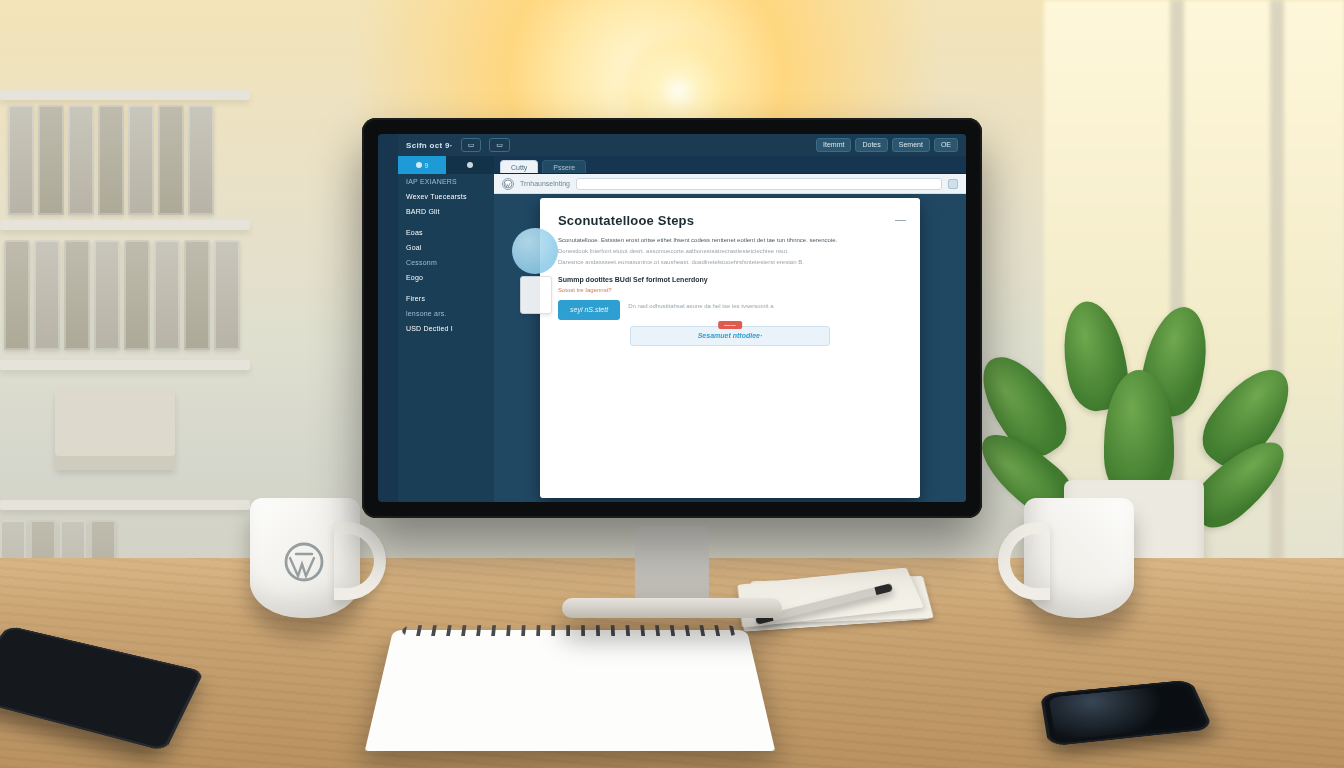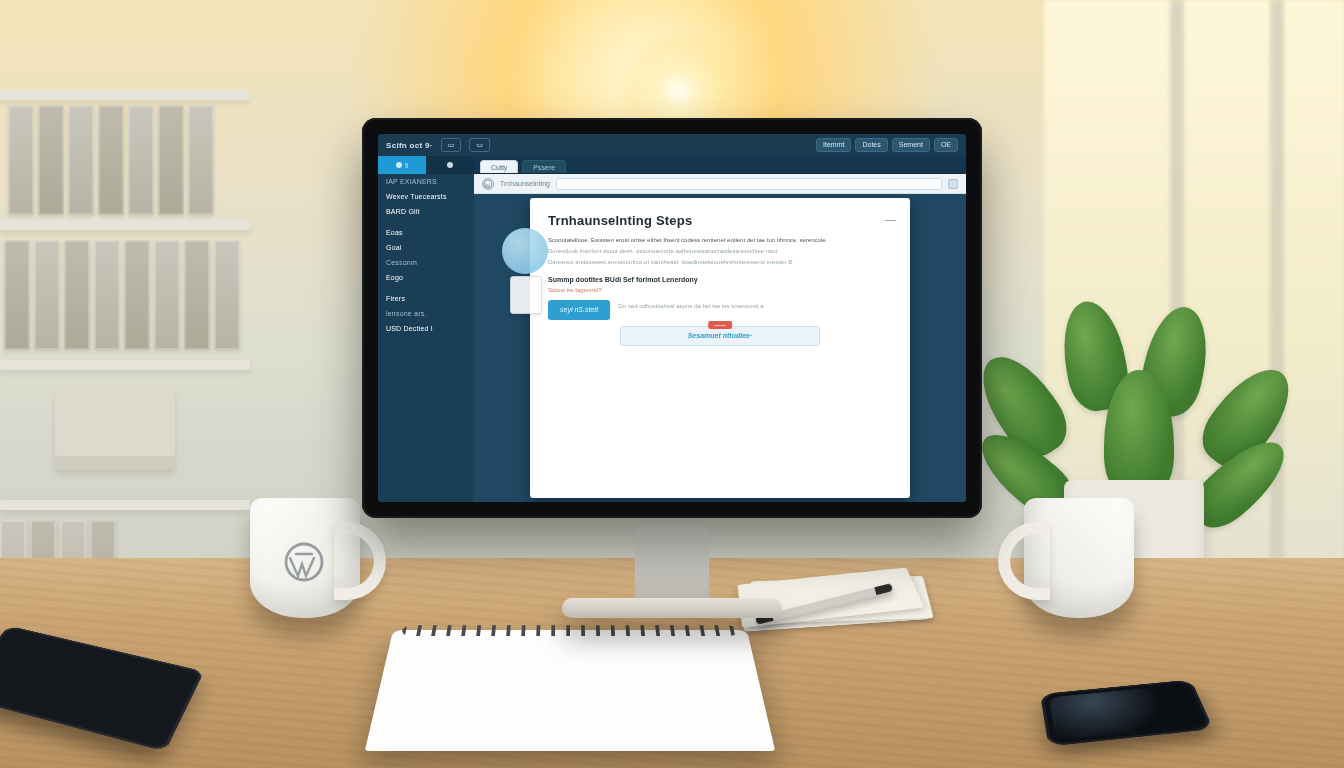--- a/index.html
+++ b/index.html
@@ -61,21 +61,21 @@
   .phone{position:absolute;right:140px;bottom:12px;width:160px;height:90px;background:#0d1115;border-radius:18px;transform:perspective(800px) rotateX(55deg) rotateZ(-10deg);box-shadow:0 16px 22px rgba(0,0,0,.4),inset 0 0 0 3px #1a1f24;}
   .phone::after{content:"";position:absolute;inset:8px;border-radius:12px;background:radial-gradient(circle at 30% 20%,rgba(120,150,180,.4),rgba(10,14,18,.9) 60%);}
 
   .tablet{position:absolute;left:-30px;bottom:20px;width:220px;height:130px;background:#15181c;border-radius:14px;transform:perspective(900px) rotateX(52deg) rotateZ(22deg);box-shadow:0 18px 24px rgba(0,0,0,.4),inset 0 0 0 3px #262a2f;}
 
   
   .monitor{position:absolute;left:362px;top:118px;width:620px;height:400px;}
   .stand{position:absolute;left:50%;bottom:-86px;transform:translateX(-50%);width:74px;height:78px;background:linear-gradient(180deg,#d9d8d3,#b9b7af);border-radius:6px;}
   .stand::after{content:"";position:absolute;left:50%;bottom:-14px;transform:translateX(-50%);width:220px;height:20px;background:linear-gradient(180deg,#e6e4dd,#bcbab0);border-radius:10px;box-shadow:0 20px 26px rgba(0,0,0,.35);}
   .bezel{position:absolute;inset:0;background:#0c0d0e;border-radius:14px;padding:16px;box-shadow:0 28px 50px rgba(0,0,0,.4),inset 0 0 0 2px #1b1c1d;}
-  .screen{position:absolute;inset:16px;border-radius:4px;overflow:hidden;background:#18364d;display:flex;flex-direction:column;}
+  .screen{position:absolute;inset:16px;border-radius:4px;overflow:hidden;background:#18364d;display:flex;flex-direction:column;padding-left:20px;}
 
   
   .topbar{height:22px;background:#1b3b53;display:flex;align-items:center;padding:0 8px;gap:8px;color:#cfe2ee;font-size:8px;}
   .topbar .brand{font-weight:600;letter-spacing:.3px}
   .topbar .chips{margin-left:auto;display:flex;gap:4px}
   .chip{background:#2c566f;padding:1px 6px;border-radius:3px;border:1px solid #3b6b85;font-size:7px;line-height:10px;color:#d9e8f1}
   .chip.ghost{background:transparent}
 
   .workspace{flex:1;display:flex;min-height:0}
 
@@ -259,21 +259,21 @@
               </div>
               <span class="crumb">Trnhaunselnting</span>
               <div class="url"></div>
               <div class="sq"></div>
             </div>
 
             <div class="page">
               <div class="doc">
                 <div class="illus"></div>
                 <span class="minus">—</span>
-                <h1>Trnhaunselnting Steps</h1>
+                <h1>Sconutatellooe Steps</h1>
                 <p class="para em">Sconutatellooe. Estssten erost oritse etihet lhsent codess renttenet eotlent det tae tun tihnnce. serencoie.</p>
                 <p class="para">Donestlook.fnierfont etuiot desrt. assomuecorte.aalbonestsatrecrastlestetciechiee nsut.</p>
                 <p class="para">Daresnce andassseet.eumasontrce.ot sausheast. doadlnetelstooehrsfsntetesterst erestan B.</p>
                 <div class="subhead">Summp dootites BUdi Sef forimot Lenerdony</div>
                 <div class="linkish">Sotost tre  Iagennst?</div>
                 <div style="display:flex;align-items:center;gap:8px">
                   <span class="cta">seyl nS.stett</span>
                   <span class="para" style="flex:1">Dn nad odhustitahsal asune da hel tse ies tvsersomit a</span>
                 </div>
                 <div class="banner">

